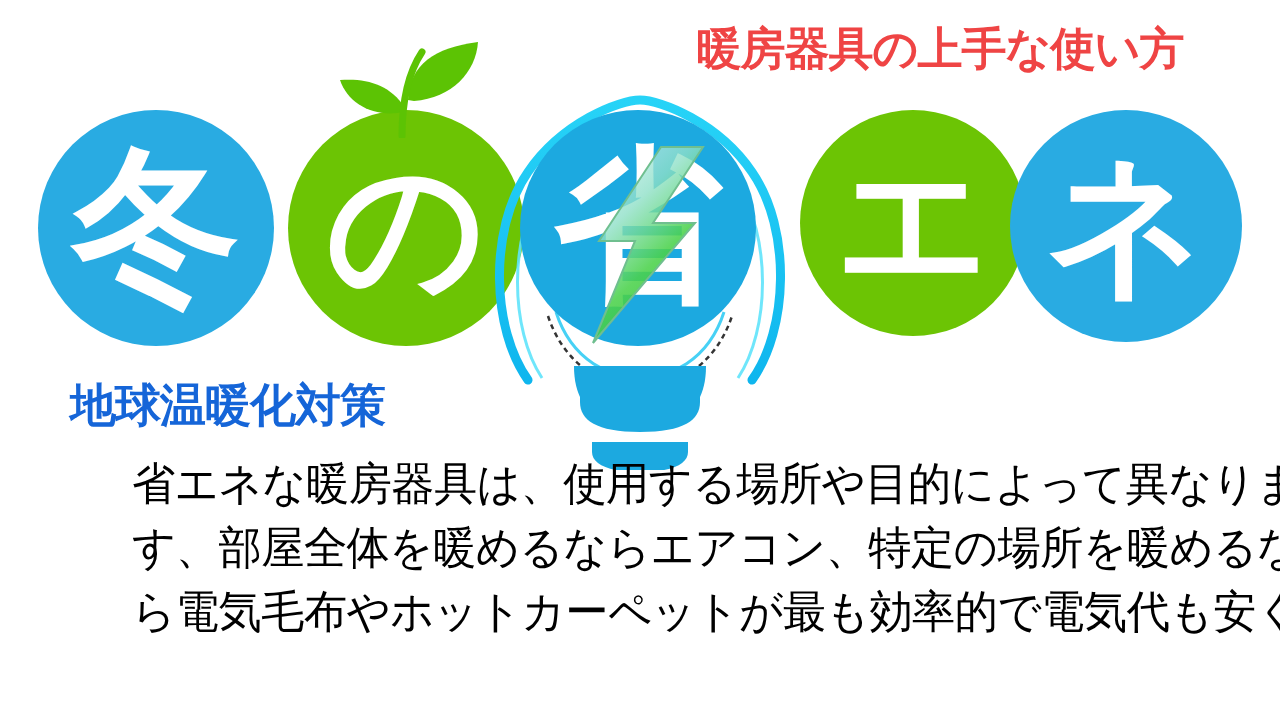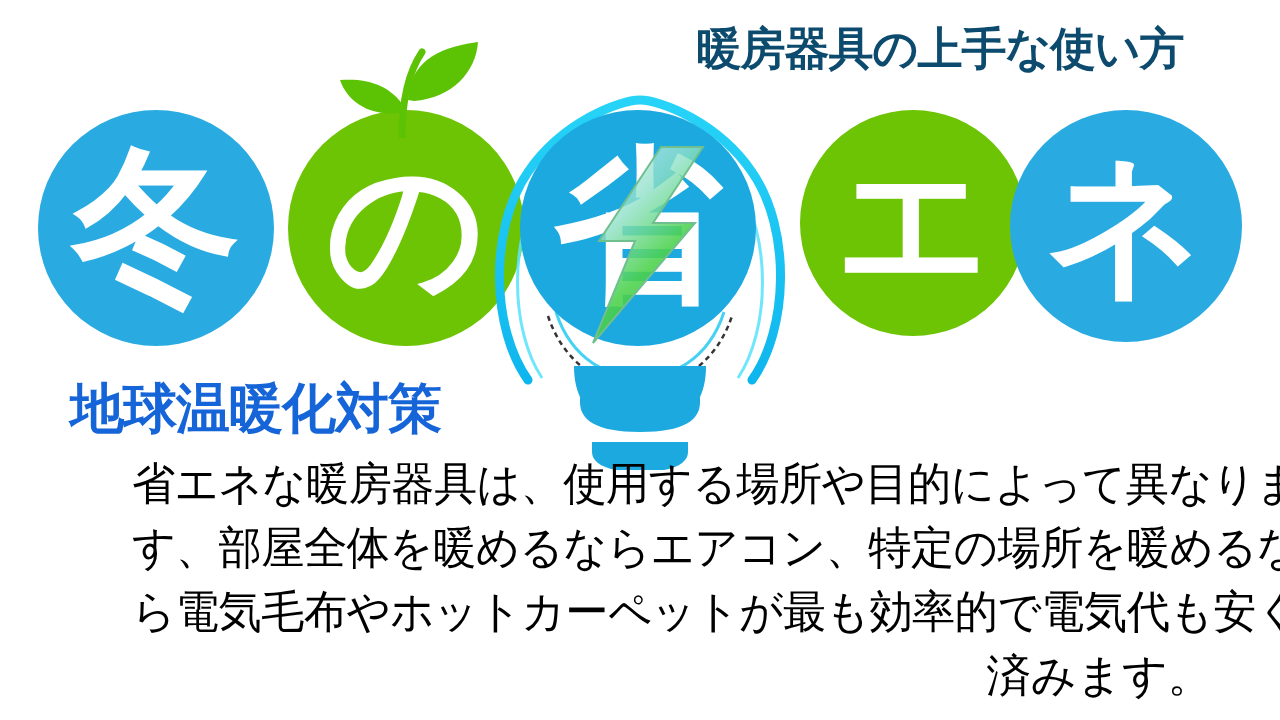--- a/index.html
+++ b/index.html
@@ -26,21 +26,21 @@
   
   .top-heading {
     position: absolute;
     left: 690px;
     top: 26px;
     width: 500px;
     text-align: center;
     font-size: 45px;
     line-height: 1.0;
     font-weight: 700;
-    color: #0c4a6e;
+    color: #ef4444;
     letter-spacing: -1px;
     white-space: nowrap;
   }
 
   
   .circles-layer {
     position: absolute;
     left: 0;
     top: 0;
     width: 1280px;
@@ -132,21 +132,21 @@
     top: 145px;
     width: 150px;
     height: 200px;
     z-index: 7;
     pointer-events: none;
   }
 
   
   .sub {
     position: absolute;
-    font-size: 54px;
+    font-size: 46px;
     font-weight: 700;
     color: #1565D8;
     line-height: 1;
     white-space: nowrap;
     letter-spacing: -1px;
     z-index: 9;
   }
   .sub-left  { left: 70px;  top: 382px; }
   .sub-right { left: 758px; top: 382px; }
 
@@ -261,16 +261,15 @@
     </div>
   </div>
 
   <div class="sub sub-left">地球温暖化対策</div>
 
 
   <div class="body-text">
     <div class="body-line squeeze">省エネな暖房器具は、使用する場所や目的によって異なりま</div>
     <div class="body-line squeeze">す、部屋全体を暖めるならエアコン、特定の場所を暖めるな</div>
     <div class="body-line squeeze">ら電気毛布やホットカーペットが最も効率的で電気代も安く</div>
-    <div class="body-line">済みます。</div>
   </div>
 
 </div>
 
 </body></html>

